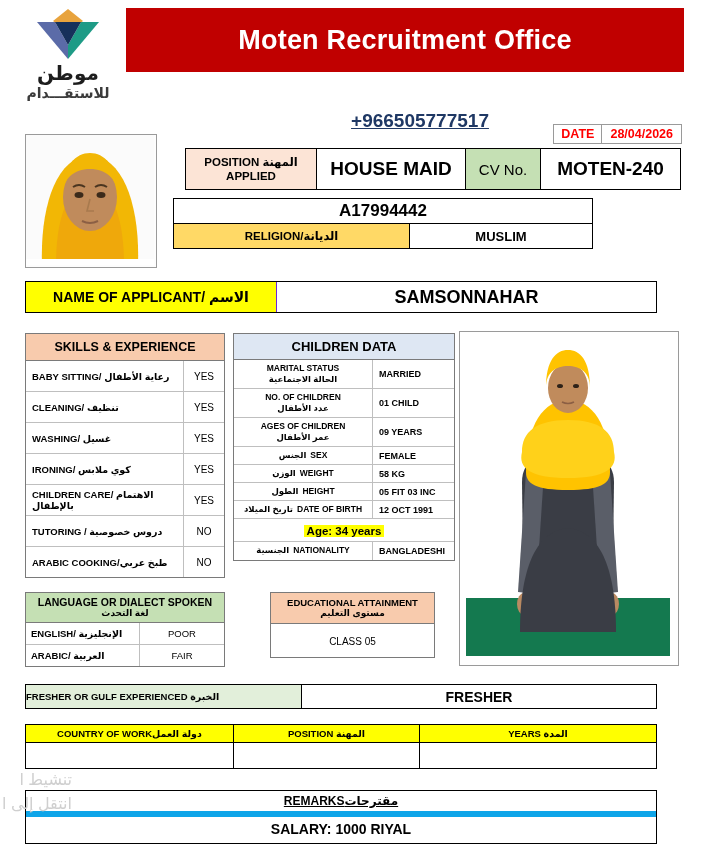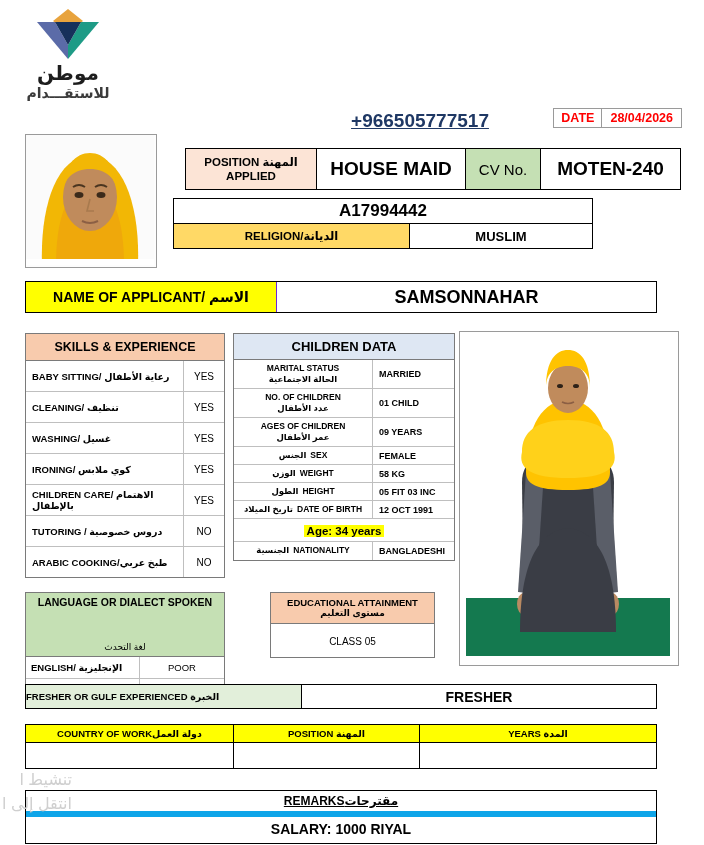--- a/index.html
+++ b/index.html
@@ -21,21 +21,21 @@
   .logo-ar1{font-size:20px;font-weight:bold;color:#1d1d1d;line-height:1;margin-top:3px;letter-spacing:-1px;}
   .logo-ar2{font-size:14px;font-weight:bold;color:#3b3b3b;letter-spacing:1px;margin-top:2px;}
   .title-bar{flex:1;height:64px;background:#c00000;margin-left:10px;
              display:flex;align-items:center;justify-content:center;}
   .title-bar span{color:#fff;font-size:27px;font-weight:bold;letter-spacing:.2px;}
 
   
   .phone-date{position:absolute;left:330px;top:108px;width:352px;height:28px;}
   .phone{position:absolute;left:0;top:2px;width:180px;text-align:center;
          font-size:19px;font-weight:bold;color:#1f3864;text-decoration:underline;}
-  .date-box{position:absolute;right:0;top:0;display:flex;border:1px solid #9a9a9a;}
+  .date-box{position:absolute;right:0;top:16px;display:flex;border:1px solid #9a9a9a;}
   .date-lbl{padding:2px 7px;font-size:12.5px;font-weight:bold;color:#ff0000;
             border-right:1px solid #9a9a9a;}
   .date-val{padding:2px 8px;font-size:12.5px;font-weight:bold;color:#ff0000;}
 
   
   .photo-head{position:absolute;left:25px;top:134px;width:130px;height:132px;
               border:1px solid #9a9a9a;background:#fdfdfd;overflow:hidden;}
 
   
   .pos-table{position:absolute;left:185px;top:148px;width:496px;height:42px;
@@ -99,21 +99,21 @@
   
   .photo-full{position:absolute;left:459px;top:331px;width:218px;height:333px;
               border:1px solid #9a9a9a;background:#fff;overflow:hidden;}
 
   
   .lang{position:absolute;left:25px;top:592px;width:200px;
         border:1px solid #7a7a7a;box-sizing:border-box;}
   .lang .hd{background:#c5e0b4;text-align:center;padding:3px 0 4px;
             border-bottom:1px solid #7a7a7a;}
   .lang .hd .e{font-size:10.5px;font-weight:bold;display:block;}
-  .lang .hd .a{font-size:9px;font-weight:normal;display:block;margin-top:34px;}
+  .lang .hd .a{font-size:9px;font-weight:bold;display:block;}
   .lang .row{display:flex;border-bottom:1px solid #bfbfbf;height:21px;}
   .lang .row:last-child{border-bottom:none;}
   .lang .k{width:108px;display:flex;align-items:center;padding-left:5px;
            font-size:9.5px;font-weight:bold;border-right:1px solid #bfbfbf;}
   .lang .v{flex:1;display:flex;align-items:center;justify-content:center;font-size:9.5px;}
 
   
   .edu{position:absolute;left:270px;top:592px;width:165px;
        border:1px solid #7a7a7a;box-sizing:border-box;}
   .edu .hd{background:#f8cbad;text-align:center;padding:4px 0 5px;
@@ -161,20 +161,23 @@
       <div class="logo-mark">
         <svg width="66" height="52" viewBox="0 0 66 52">
           <polygon points="33,1 48,13 33,25 18,13" fill="#E8A33D"></polygon>
           <polygon points="2,14 20,14 33,37 33,51" fill="#5B6BA8"></polygon>
           <polygon points="64,14 46,14 33,37 33,51" fill="#1E9B86"></polygon>
           <polygon points="20,14 46,14 33,37" fill="#16305B"></polygon>
         </svg>
       </div>
       <div class="logo-ar1">موطن</div>
       <div class="logo-ar2">للاستقـــدام</div>
+    </div>
+    <div class="title-bar">
+      <span>Moten Recruitment Office</span>
     </div>
   </div>
 
   <div class="phone-date">
     <div class="phone">+966505777517</div>
     <div class="date-box">
       <div class="date-lbl">DATE</div>
       <div class="date-val">28/04/2026</div>
     </div>
   </div>

